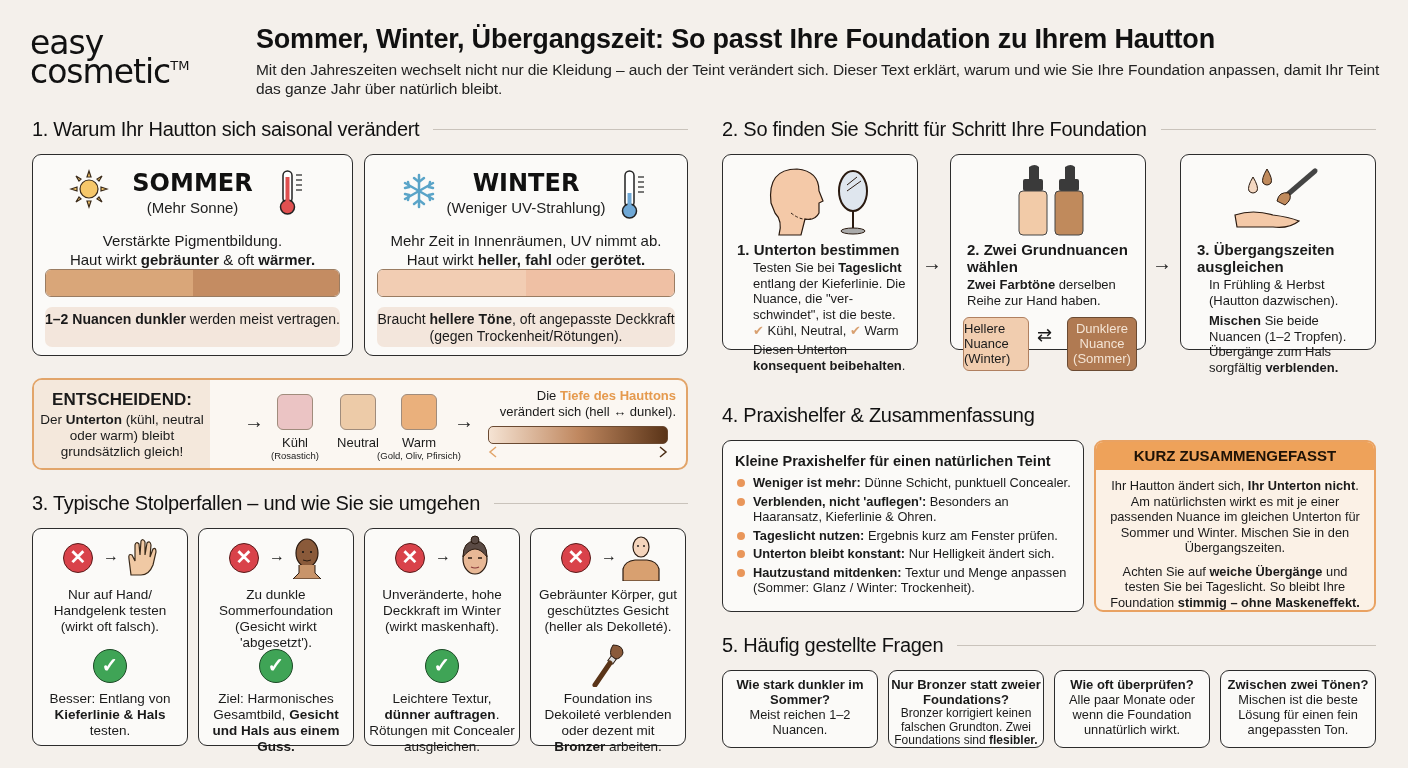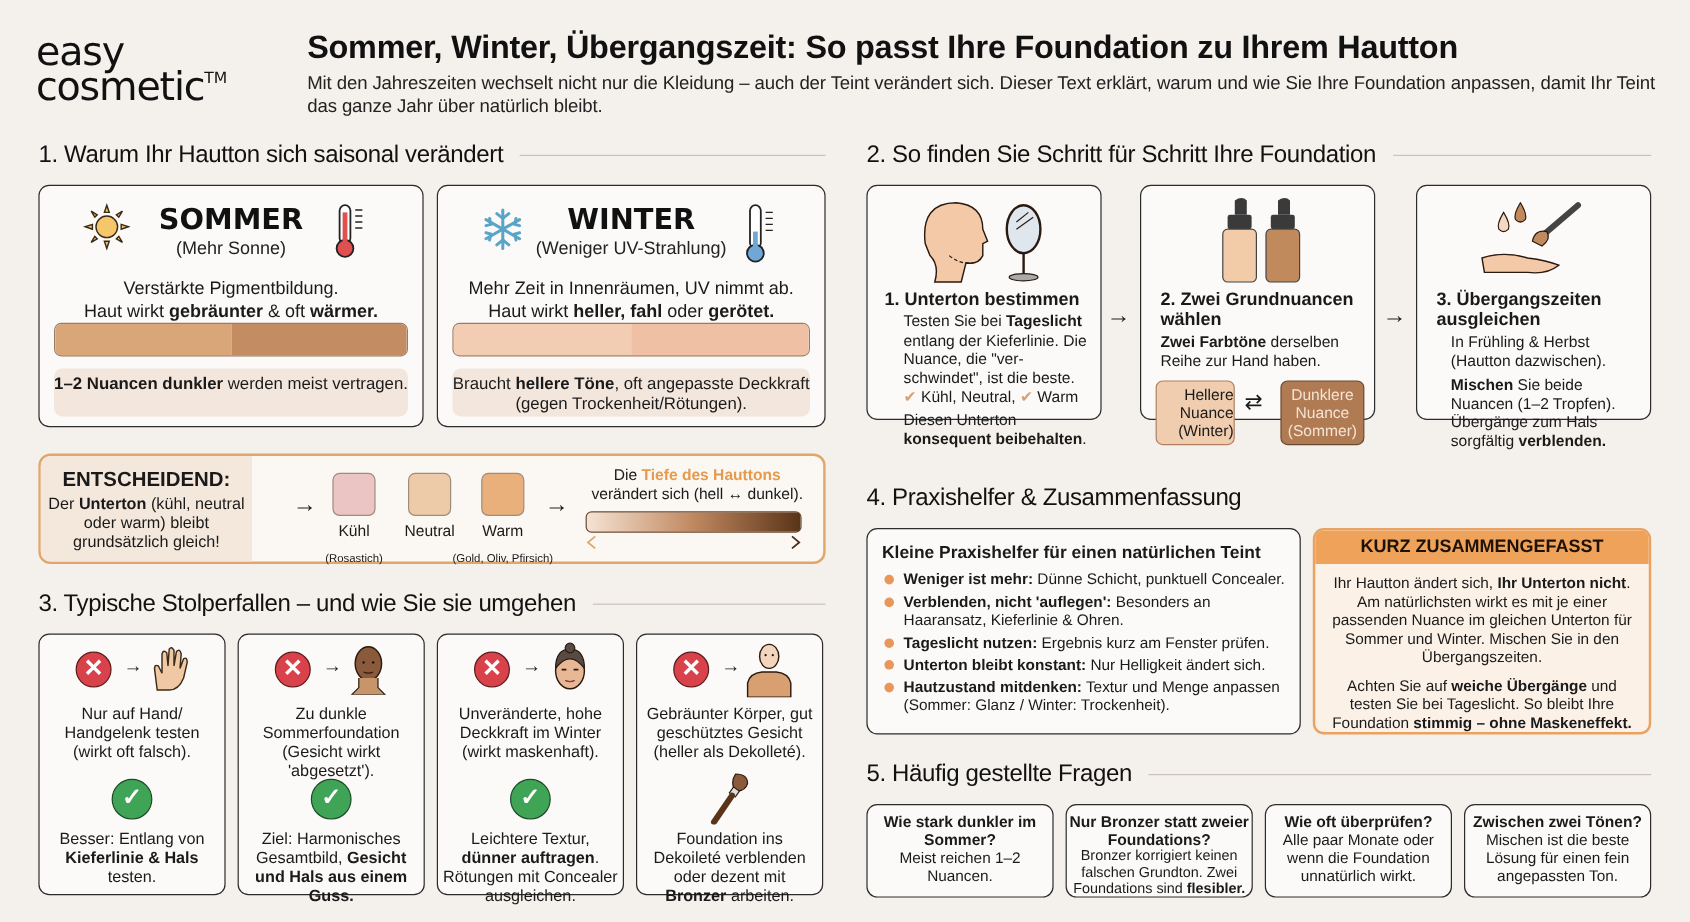--- a/index.html
+++ b/index.html
@@ -20,21 +20,21 @@
 .season-desc{position:absolute;left:0;right:0;top:76px;text-align:center;font-size:15px;line-height:19px;color:#1a1a1a}
 .season-bar{position:absolute;left:12px;right:12px;top:114px;height:28px;border-radius:6px;border:1px solid #9a7c62;overflow:hidden;display:flex}
 .season-bar div{flex:1}
 .season-note{position:absolute;left:12px;right:12px;top:152px;height:40px;border-radius:7px;text-align:center;font-size:14px;line-height:17px;padding-top:4px}
 .ent{position:absolute;left:32px;top:378px;width:656px;height:92px;border:2px solid #e2a56a;border-radius:10px;background:#fbf7f2}
 .ent-left{position:absolute;left:0;top:0;width:176px;height:88px;background:#f4e8dc;border-radius:8px 0 0 8px;text-align:center;padding-top:10px}
 .ent-title{font-size:17px;font-weight:700}
 .ent-text{font-size:13.5px;line-height:16px;margin-top:2px}
 .swatch{position:absolute;width:36px;height:36px;border-radius:6px;border:1px solid #a08c7c}
 .sw-label{position:absolute;text-align:center;font-size:13px;line-height:13px}
-.sw-sub{font-size:9.5px;display:block;margin-top:10px}
+.sw-sub{font-size:9.5px;display:block;margin-top:0}
 .arrow{position:absolute;font-size:20px;color:#222}
 .pitfall{position:absolute;top:528px;height:218px;background:#fbfaf8;border:1.5px solid #2c2c2c;border-radius:9px;text-align:center}
 .pf-text{position:absolute;left:4px;right:4px;font-size:13.5px;line-height:16px;color:#1a1a1a}
 .xcirc{position:absolute;width:30px;height:30px;border-radius:50%;background:#d9424a;border:1.5px solid #5a1a1a;color:#fff;font-size:20px;line-height:27px;text-align:center;font-weight:700}
 .ccirc{position:absolute;width:34px;height:34px;border-radius:50%;background:#3fa456;border:1.5px solid #1c4a26;color:#fff;font-size:20px;line-height:31px;text-align:center;font-weight:700}
 .step{position:absolute;top:154px;height:196px;background:#fbfaf8;border:1.5px solid #2c2c2c;border-radius:9px}
 .step-title{position:absolute;font-size:15px;font-weight:700;line-height:17px}
 .step-text{position:absolute;font-size:13px;line-height:15.5px;color:#1a1a1a}
 .praxis{position:absolute;left:722px;top:440px;width:362px;height:172px;background:#fbfaf8;border:1.5px solid #2c2c2c;border-radius:9px}
 .praxis h4{position:absolute;left:12px;top:12px;font-size:14.5px;font-weight:700}
@@ -149,21 +149,21 @@
     <div class="ent-text"><span>Der </span><b>Unterton</b><span> (kühl, neutral oder warm) bleibt grundsätzlich gleich!</span></div>
   </div>
   <div class="arrow" style="left:210px;top:30px">→</div>
   <div class="swatch" style="left:243px;top:14px;background:#ebc4c4"></div>
   <div class="sw-label" style="left:226px;top:56px;width:70px"><span>Kühl</span><span class="sw-sub">(Rosastich)</span></div>
   <div class="swatch" style="left:306px;top:14px;background:#edcba8"></div>
   <div class="sw-label" style="left:289px;top:56px;width:70px">Neutral</div>
   <div class="swatch" style="left:367px;top:14px;background:#eab07c"></div>
   <div class="sw-label" style="left:330px;top:56px;width:110px"><span>Warm</span><span class="sw-sub">(Gold, Oliv, Pfirsich)</span></div>
   <div class="arrow" style="left:420px;top:30px">→</div>
-  <div class="abs" style="left:452px;top:8px;width:190px;text-align:center;font-size:13px;line-height:16px"><span>Die </span><b style="color:#e59a4e">Tiefe des Hauttons</b><br><span>verändert sich (hell ↔ dunkel).</span></div>
+  <div class="abs" style="left:452px;top:8px;width:190px;text-align:right;font-size:13px;line-height:16px"><span>Die </span><b style="color:#e59a4e">Tiefe des Hauttons</b><br><span>verändert sich (hell ↔ dunkel).</span></div>
   <div class="abs" style="left:454px;top:46px;width:180px;height:18px;border-radius:5px;border:1px solid #6a4a32;background:linear-gradient(90deg,#f5e3d3,#c08860,#5a3418)"></div>
   <svg class="abs" style="left:454px;top:66px" width="180" height="12" viewBox="0 0 180 12">
     <defs>
         <linearGradient id="ag" x1="0" x2="1">
           <stop offset="0" stop-color="#e2a56a"></stop>
           <stop offset="1" stop-color="#4a2c14"></stop>
         </linearGradient>
       </defs>
     <line x1="3" y1="6" x2="177" y2="6" stroke="url(#ag)" stroke-width="1.5"></line>
     <polyline points="8,1 2,6 8,11" fill="none" stroke="#e2a56a" stroke-width="1.5"></polyline>
@@ -261,21 +261,21 @@
   <svg class="abs" style="left:66px;top:6px" width="68" height="76" viewBox="0 0 68 76">
     <rect x="6" y="18" width="20" height="12" rx="2" fill="#3a3a3a"></rect>
       <path d="M12 18 L12 6 Q18 2 22 6 L22 18" fill="#3a3a3a"></path>
     <rect x="2" y="30" width="28" height="44" rx="4" fill="#f2cba8" stroke="#444" stroke-width="1"></rect>
     <rect x="42" y="18" width="20" height="12" rx="2" fill="#3a3a3a"></rect>
       <path d="M48 18 L48 6 Q54 2 58 6 L58 18" fill="#3a3a3a"></path>
     <rect x="38" y="30" width="28" height="44" rx="4" fill="#c08a5c" stroke="#444" stroke-width="1"></rect>
   </svg>
   <div class="step-title" style="left:16px;top:86px;width:170px">2. Zwei Grundnuancen wählen</div>
   <div class="step-text" style="left:16px;top:122px;width:170px"><b>Zwei Farbtöne</b><span> derselben Reihe zur Hand haben.</span></div>
-  <div class="abs" style="left:12px;top:162px;width:66px;height:54px;background:#f1cdaf;border:1px solid #b08060;border-radius:6px;text-align:right;font-size:13px;line-height:15px;padding-top:3px">Hellere Nuance (Winter)</div>
+  <div class="abs" style="left:12px;top:162px;width:66px;height:54px;background:#f1cdaf;border:1px solid #b08060;border-radius:6px;text-align:left;font-size:13px;line-height:15px;padding-top:3px">Hellere Nuance (Winter)</div>
   <div class="abs" style="left:86px;top:174px;font-size:18px;line-height:12px">⇄</div>
   <div class="abs" style="left:116px;top:162px;width:70px;height:54px;background:#b07a52;border:1px solid #6a4a32;border-radius:6px;text-align:center;font-size:13px;line-height:15px;padding-top:3px;color:#f4e4d4">Dunklere Nuance (Sommer)</div>
 </div>
 <div class="arrow" style="left:1152px;top:252px">→</div>
 
 <div class="step" style="left:1180px;width:196px">
   <svg class="abs" style="left:52px;top:10px" width="100" height="70" viewBox="0 0 100 70">
     <path d="M20 12 Q14 22 16 26 Q20 30 24 26 Q26 22 20 12Z" fill="#f4d8c2" stroke="#2a1a10"></path>
     <path d="M34 4 Q28 14 30 18 Q34 22 38 18 Q40 14 34 4Z" fill="#c08a5c" stroke="#2a1a10"></path>
     <line x1="54" y1="30" x2="82" y2="6" stroke="#444" stroke-width="5" stroke-linecap="round"></line>

